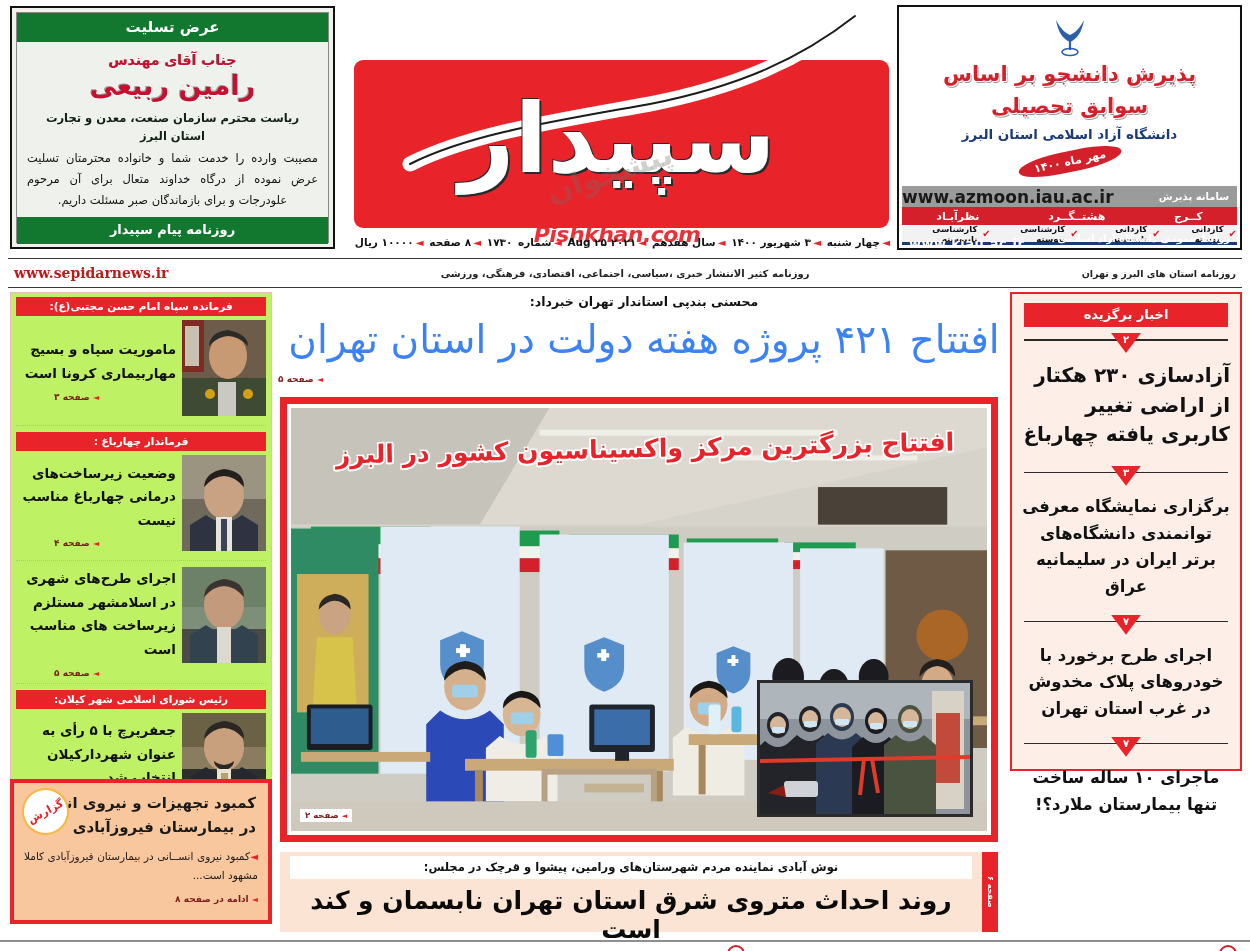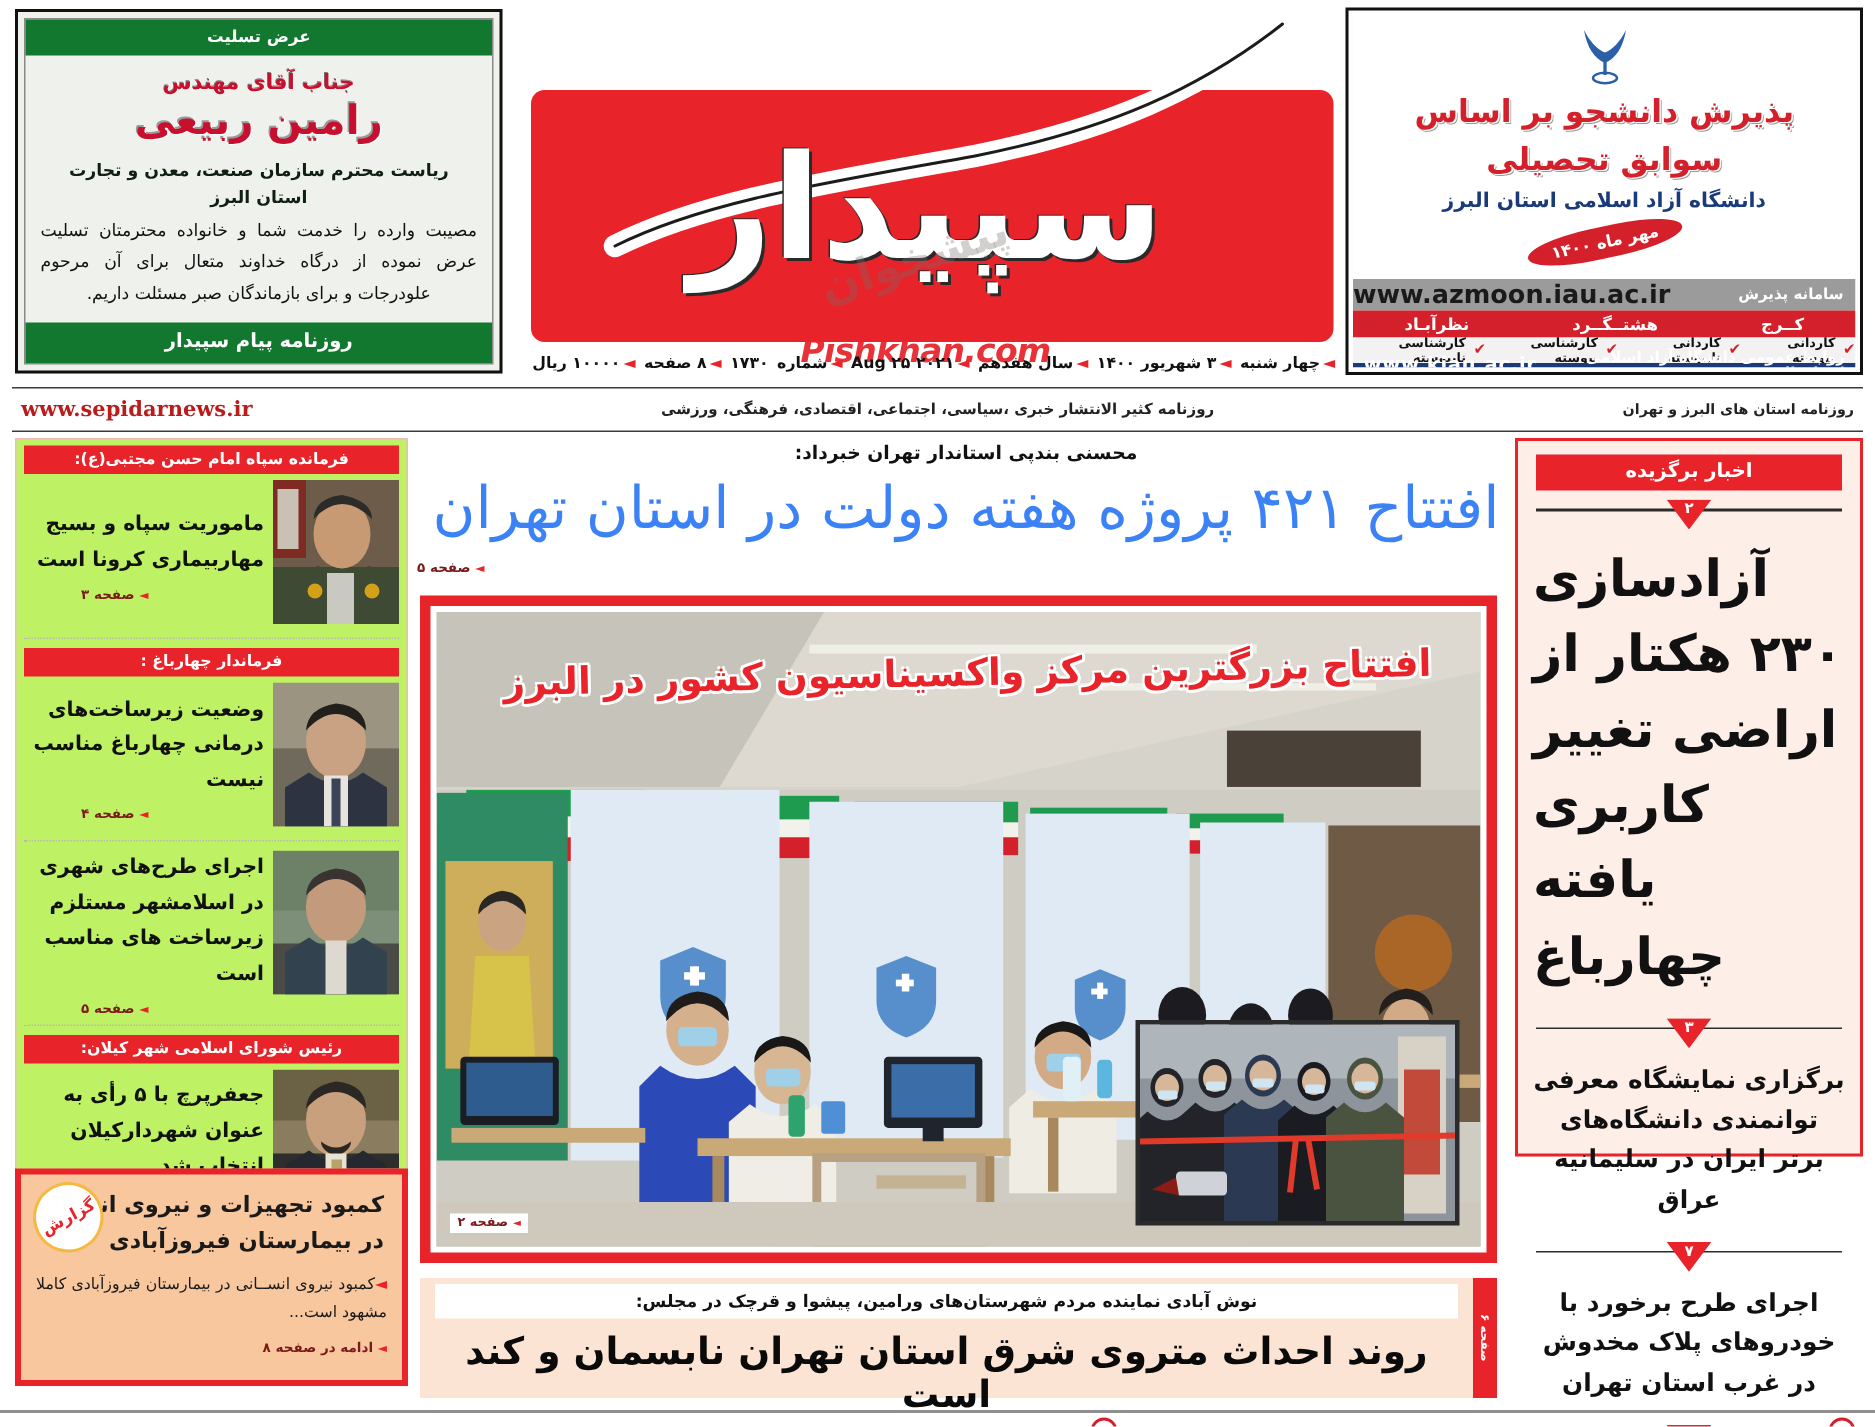--- a/index.html
+++ b/index.html
@@ -17,21 +17,21 @@
 
   
   .condolence {
     position: absolute; left: 10px; top: 6px; width: 325px; height: 243px;
     border: 2px solid #111; background: #eef1ec; padding: 4px;
   }
   .cond-inner { width: 100%; height: 100%; border: 1px solid #8a8a8a; background:#eef1ec;
     display: flex; flex-direction: column; }
   .cond-topbar {
     background: #12782f; color: #fff; text-align: center;
-    font-size: 11px; font-weight: bold; padding: 5px 0 6px; letter-spacing: 1px;
+    font-size: 15px; font-weight: bold; padding: 5px 0 6px; letter-spacing: 1px;
   }
   .cond-body { flex: 1; padding: 7px 10px 2px; text-align: center; }
   .cond-sub { color: #c8102e; font-size: 14px; font-weight: bold; margin: 3px 0 1px;
               text-shadow: 0.5px 0.5px 0 #fff, -0.5px -0.5px 0 #777; }
   .cond-name { color: #c8102e; font-size: 27px; font-weight: bold; line-height: 1.25;
                margin-bottom: 6px; text-shadow: 1px 1px 0 #fff, -1px -1px 0 #999; }
   .cond-role { color: #0f1f12; font-size: 11.5px; font-weight: bold; line-height: 1.6; margin-bottom: 2px; }
   .cond-text { color: #111; font-size: 11.5px; line-height: 1.85; text-align: justify;
                text-align-last: center; }
   .cond-footer {
@@ -232,22 +232,22 @@
   .sel-sep::before {
     content: ""; position: absolute; left: 4px; right: 4px; top: 6px; height: 1.5px; background: #2b2b2b;
   }
   .sel-num {
     position: absolute; left: 50%; top: 0; transform: translateX(-50%);
     width: 30px; height: 20px; background: #e8232a; color: #fff;
     font-size: 10px; font-weight: bold; display: flex; align-items: flex-start;
     justify-content: center; padding-top: 1px;
     clip-path: polygon(0 0, 100% 0, 50% 100%);
   }
-  .sel-item-1 { font-size: 34px; font-weight: bold; color: #111; line-height: 1.48;
-                text-align: left; padding: 2px 2px 10px; }
+  .sel-item-1 { font-size: 20px; font-weight: bold; color: #111; line-height: 1.48;
+                text-align: right; padding: 2px 2px 10px; }
   .sel-item { font-size: 16.5px; font-weight: bold; color: #111; line-height: 1.62;
               text-align: center; padding: 2px 2px 8px; }
 
   
   .bottom-rule { position: absolute; left: 0; top: 940px; width: 1250px; height: 2px; background: #8f8f8f; }
   .bot-logo-l { position: absolute; left: 726px; top: 944px; width: 20px; height: 20px; }
   .bot-logo-r { position: absolute; left: 1218px; top: 944px; width: 20px; height: 20px; }
 </style>
 </head>
 <body>

